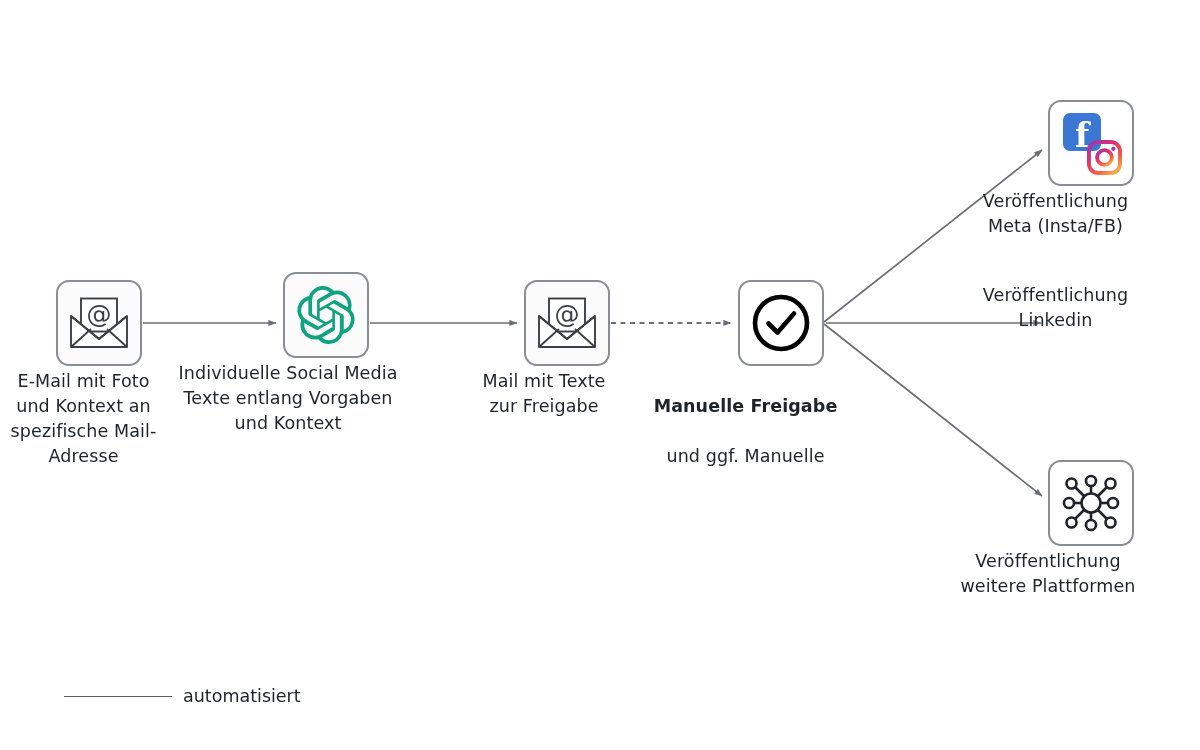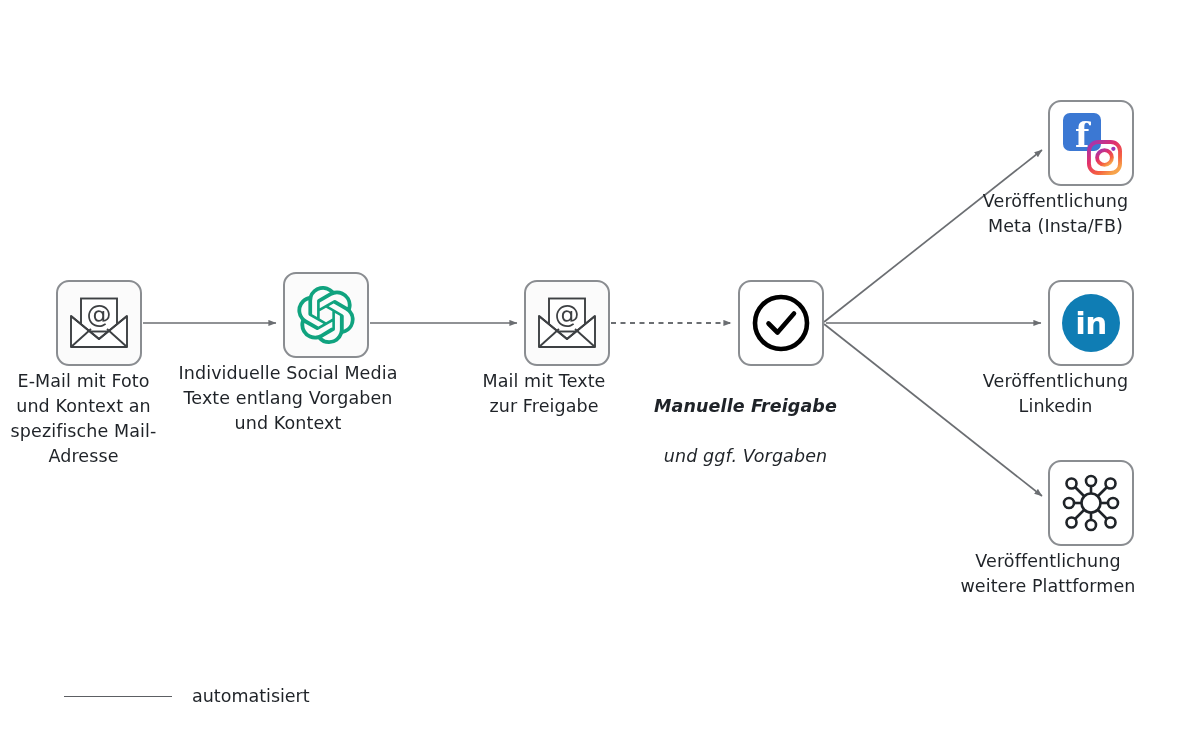--- a/index.html
+++ b/index.html
@@ -63,21 +63,21 @@
   .node-label .bold { font-weight: 700; display: block; }
   .node-label .reg { display: block; }
 
   
   .legend {
     position: absolute;
     left: 64px;
     top: 686px;
     display: flex;
     align-items: center;
-    gap: 20px;
+    gap: 11px;
   }
   .legend-line {
     width: 108px;
     height: 0;
     border-top: 1.7px solid #5c5f63;
   }
   .legend-label {
     font-size: 17.5px;
     color: #1f2328;
   }
@@ -216,23 +216,23 @@
 zur Freigabe</div>
   </div>
 
   <div class="node" style="left:737px; top:280px; width:88px;">
     <div class="node-box plain">
       <svg class="icon-svg" width="62" height="62" viewBox="0 0 62 62">
         <circle cx="31" cy="31" r="26" fill="none" stroke="#000000" stroke-width="4.6"></circle>
         <path d="M18.5 31.5 L27.5 40.5 L44 21.5" fill="none" stroke="#000000" stroke-width="4.6" stroke-linecap="round" stroke-linejoin="round"></path>
       </svg>
     </div>
-    <div class="node-label" style="width:230px; margin-left:-71px;font-style:italic;">
+    <div class="node-label" style="width:230px; margin-left:-71px;">
       <span class="bold">Manuelle Freigabe</span>
-      <span class="reg">und ggf. Vorgaben</span>
+      <span class="reg">und ggf. Manuelle</span>
     </div>
   </div>
 
   <div class="node" style="left:1047px; top:100px; width:88px;">
     <div class="node-box plain">
       <div class="meta-stack">
         <div class="fb-tile">
           <span class="fb-f">f</span>
         </div>
         <svg class="ig-tile" width="37" height="37" viewBox="0 0 40 40">
@@ -240,25 +240,20 @@
           <circle cx="20" cy="20" r="8" fill="none" stroke="url(#igGrad)" stroke-width="4.2"></circle>
           <circle cx="29.6" cy="10.6" r="2.3" fill="#9b36b7"></circle>
         </svg>
       </div>
     </div>
     <div class="node-label" style="width:230px; margin-left:-71px;">Veröffentlichung
 Meta (Insta/FB)</div>
   </div>
 
   <div class="node" style="left:1047px; top:280px; width:88px;">
-    <div class="node-box plain">
-      <div class="li-circle">
-        <span class="li-text">in</span>
-      </div>
-    </div>
     <div class="node-label" style="width:230px; margin-left:-71px;">Veröffentlichung
 Linkedin</div>
   </div>
 
   <div class="node" style="left:1047px; top:460px; width:88px;">
     <div class="node-box plain">
       <svg class="icon-svg" width="64" height="64" viewBox="0 0 64 64">
         <g stroke="#1f2328" stroke-width="2.6" fill="none">
 
           <line x1="32" y1="32" x2="32" y2="13"></line>

